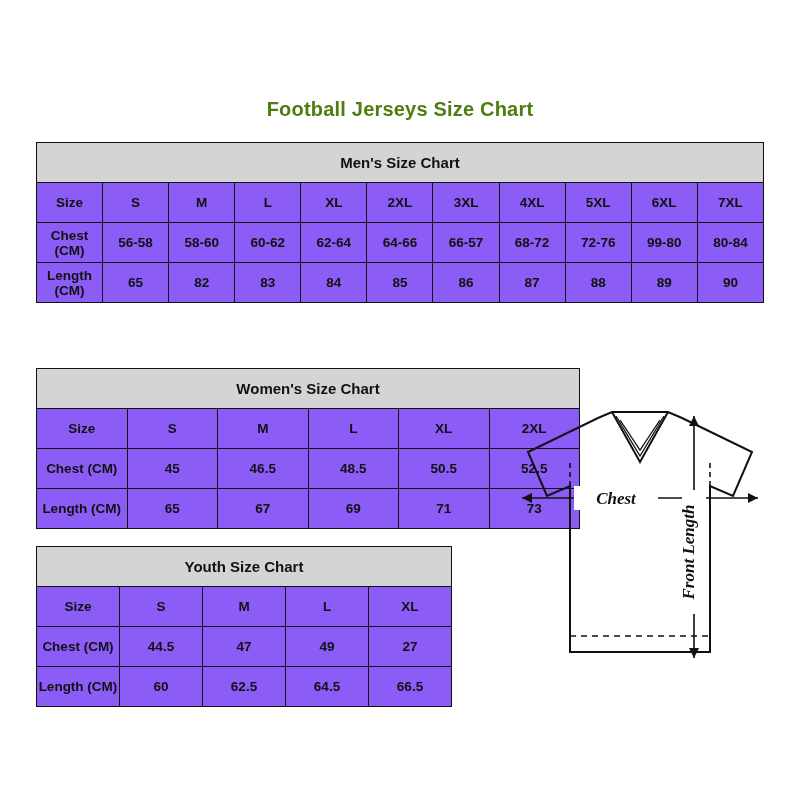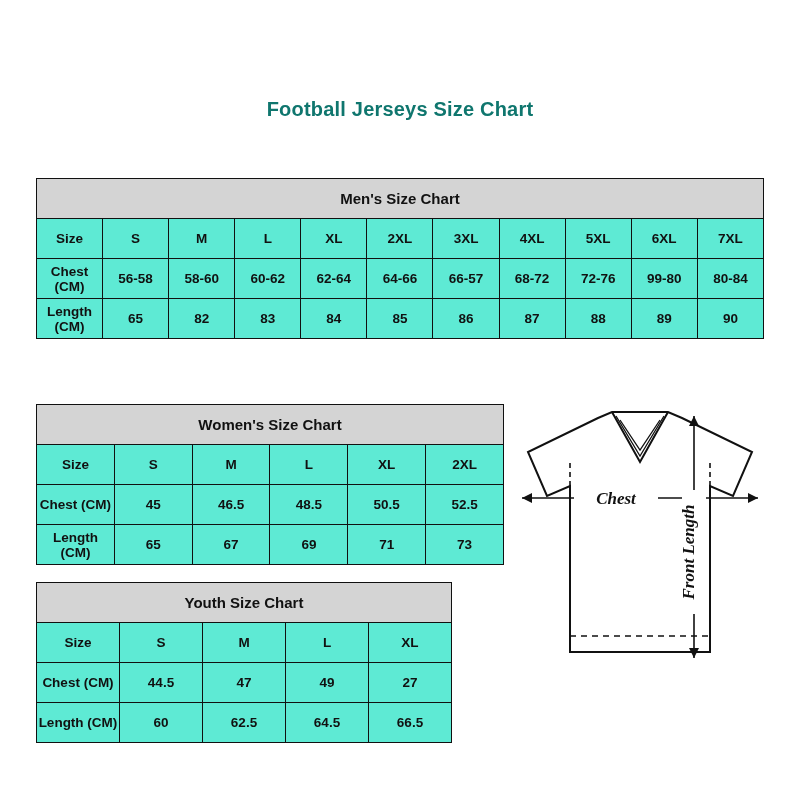--- a/index.html
+++ b/index.html
@@ -22,28 +22,27 @@
   }
   .title {
     position: absolute;
     top: 98px;
     left: 0;
     width: 800px;
     text-align: center;
     font-size: 20px;
     font-weight: bold;
     letter-spacing: 0.2px;
-    color: #0f766e;
+    color: #4d7c0f;
   }
 
   table.size-table {
     border-collapse: collapse;
     table-layout: fixed;
-    background: #5eead4;
-    margin-top: 36px;
+    background: #8b5cf6;
   }
   table.size-table td,
   table.size-table th {
     border: 1px solid #111111;
     text-align: center;
     vertical-align: middle;
     font-size: 13.5px;
     font-weight: bold;
     color: #111111;
     padding: 0;
@@ -69,21 +68,21 @@
     width: 728px;
   }
   #mens-table td.row-label { width: 112px; }
   #mens-table td.cell { width: 61.7px; }
 
   
   #womens-table {
     position: absolute;
     left: 36px;
     top: 368px;
-    width: 468px;
+    width: 544px;
   }
   #womens-table td.row-label { width: 112px; }
   #womens-table td.cell { width: 68.8px; }
 
   
   #youth-table {
     position: absolute;
     left: 36px;
     top: 546px;
     width: 416px;

